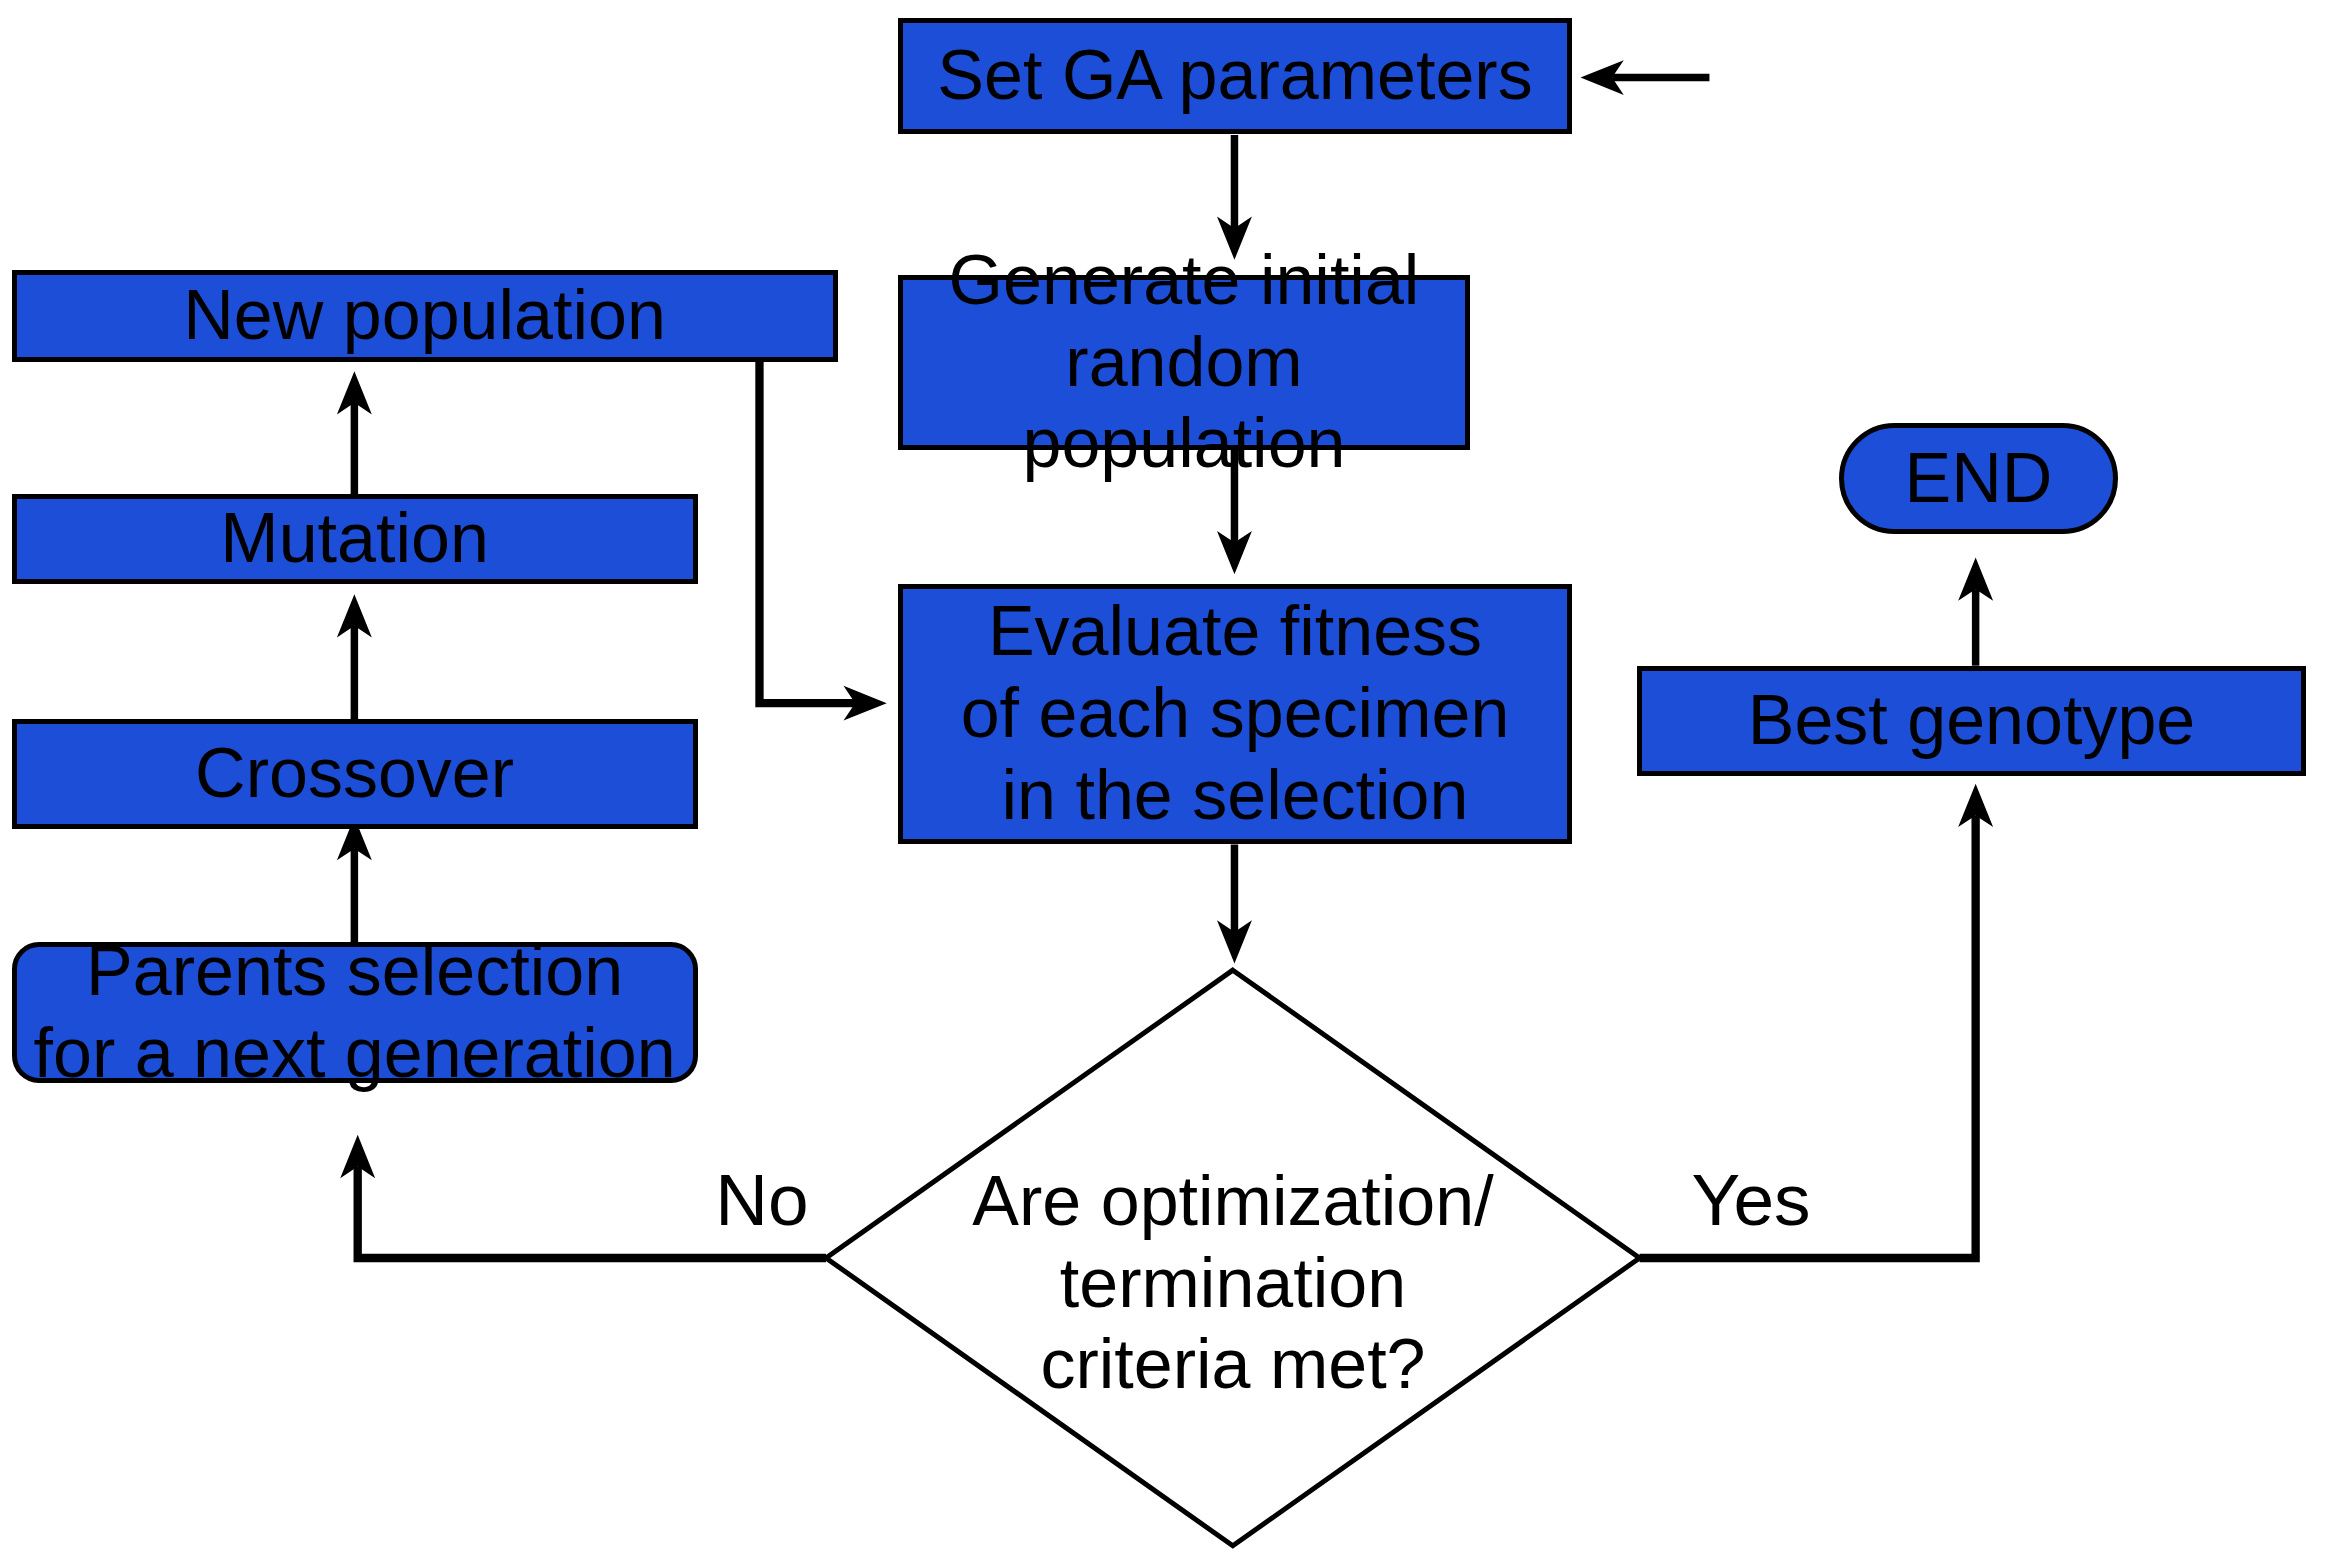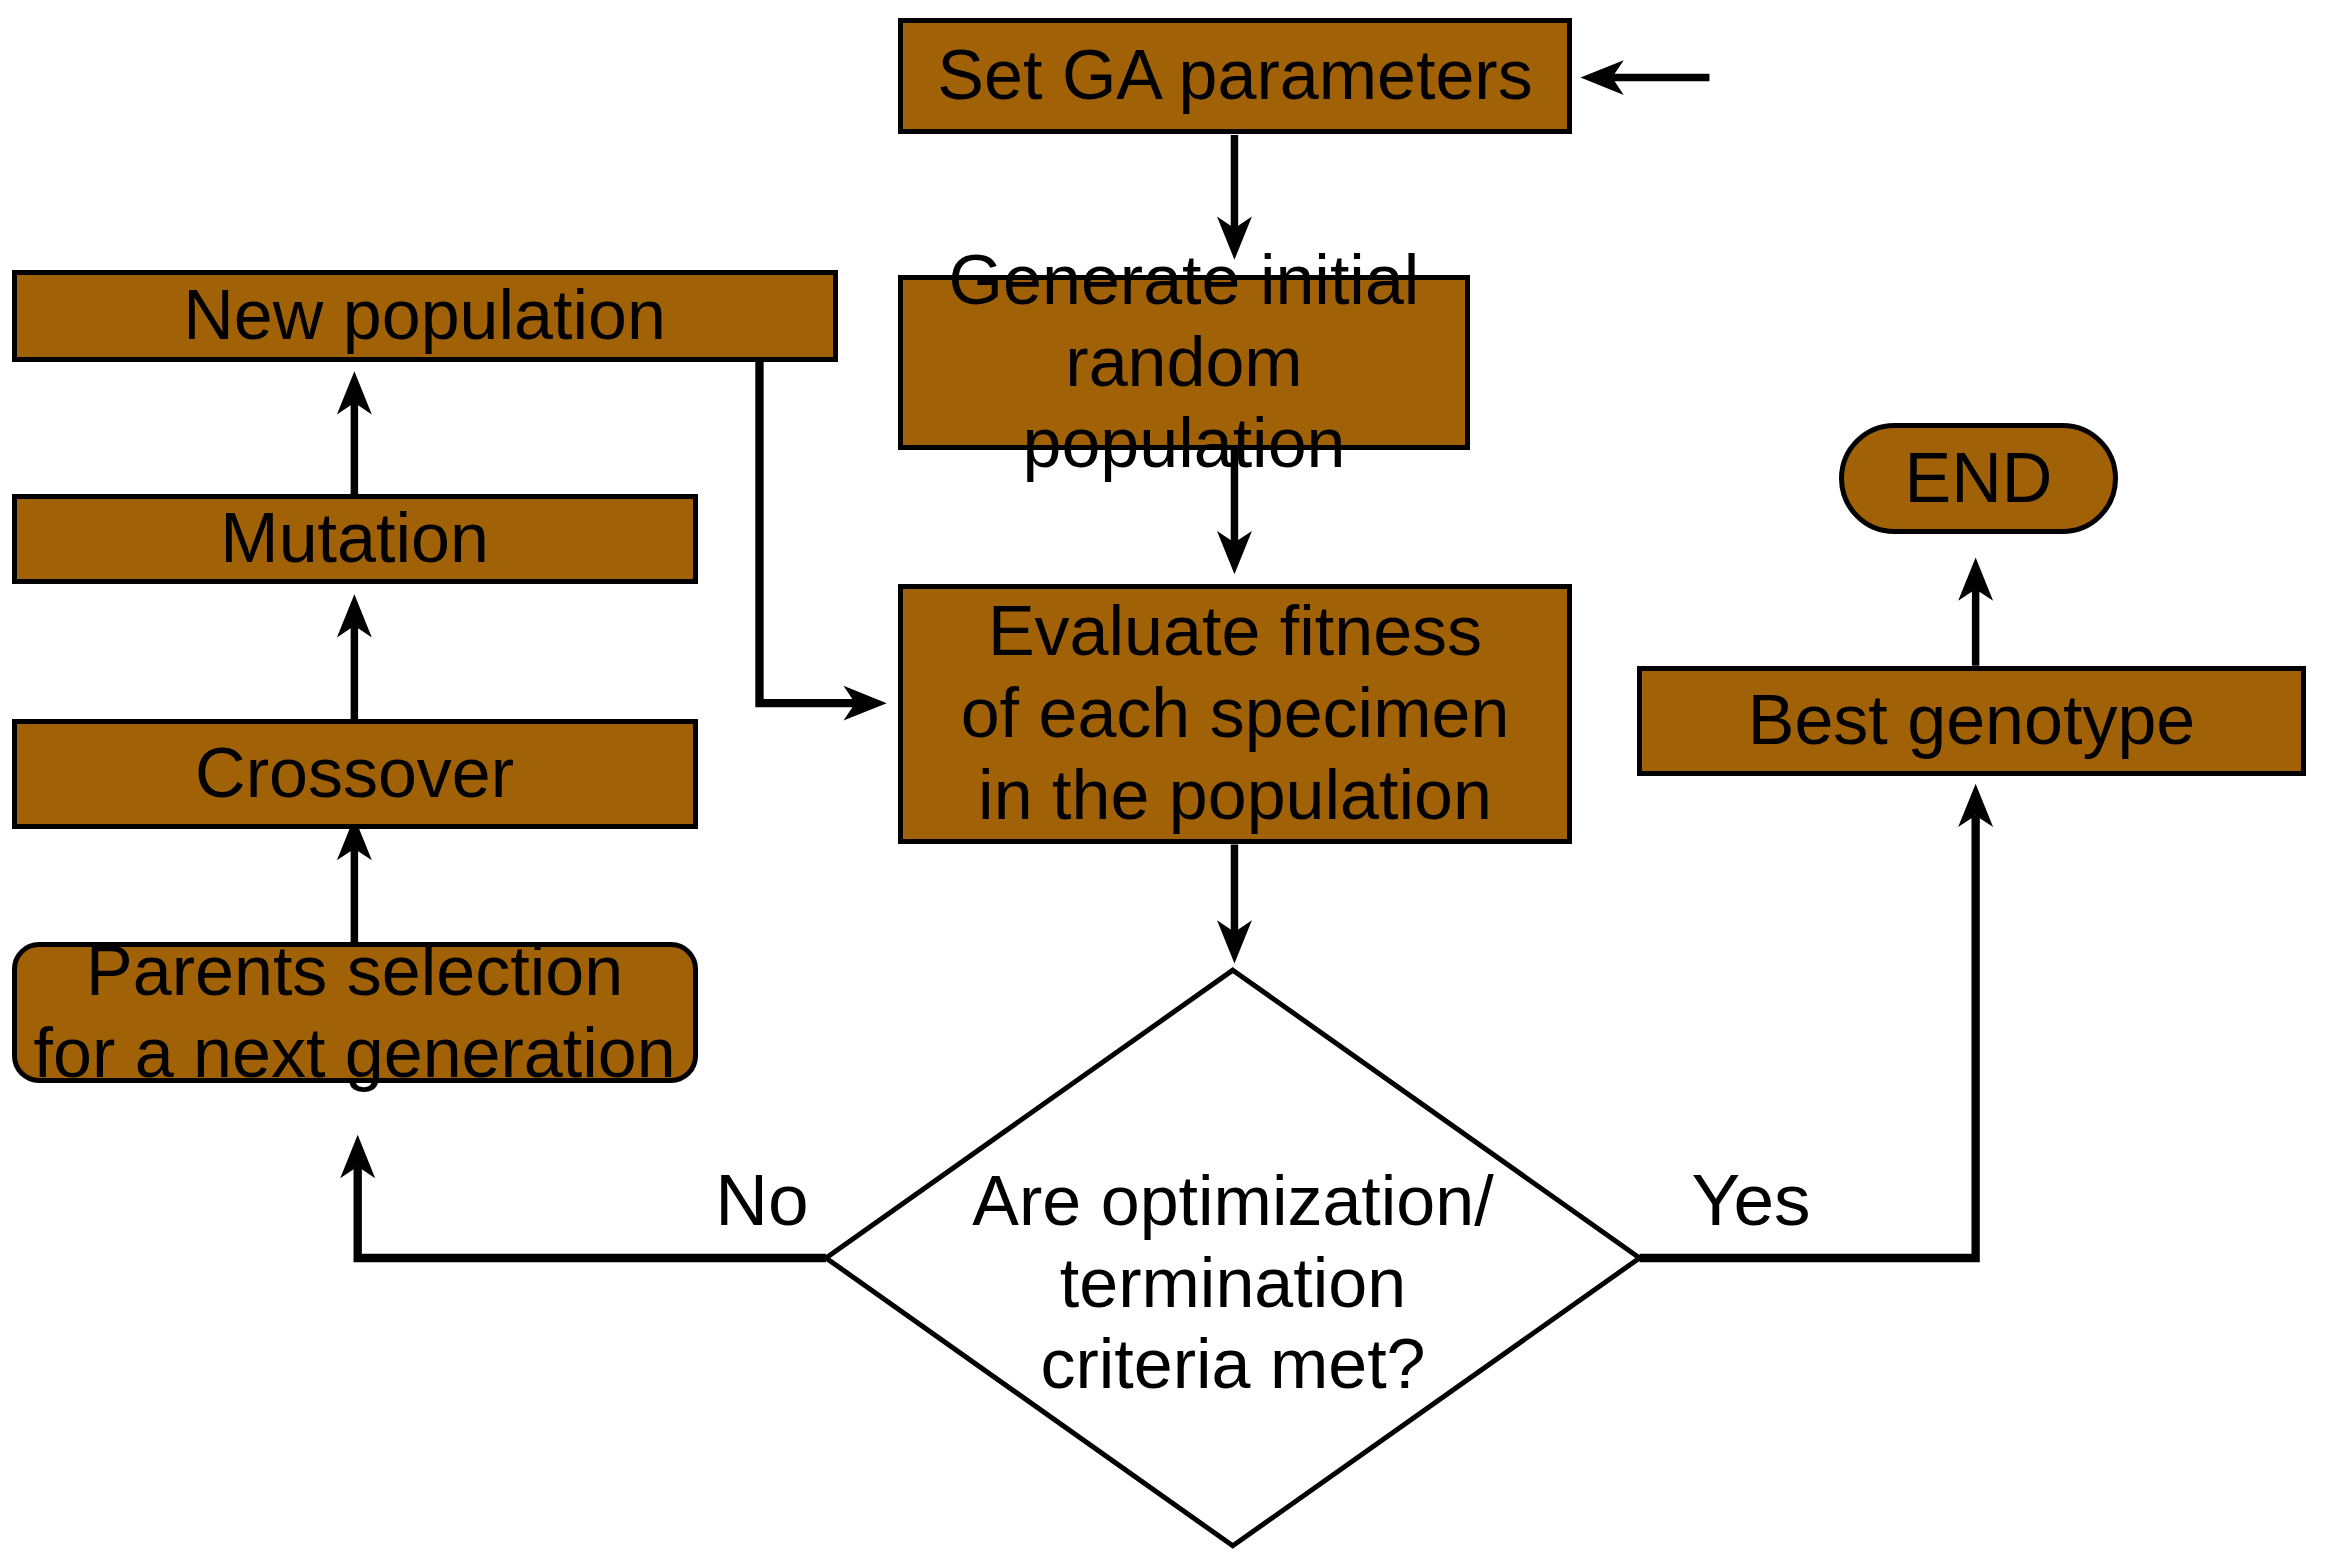--- a/index.html
+++ b/index.html
@@ -13,21 +13,21 @@
     overflow: hidden;
   }
   .wires {
     position: absolute;
     left: 0; top: 0;
     width: 2330px; height: 1566px;
   }
   .node {
     position: absolute;
     box-sizing: border-box;
-    background: #a16207;
+    background: #1d4ed8;
     border: 5px solid #000000;
     display: flex;
     align-items: center;
     justify-content: center;
     text-align: center;
     white-space: pre-line;
     font-size: 70px;
     line-height: 1.17;
   }
   .terminator {
@@ -119,21 +119,21 @@
   </svg>
 
 
   <div class="node" style="left:898px; top:18.3px; width:674px; height:116px;">Set GA parameters</div>
 
   <div class="node" style="left:898px; top:275px; width:572px; height:175px;">Generate initial
 random population</div>
 
   <div class="node" style="left:898px; top:584px; width:674px; height:260px;">Evaluate fitness
 of each specimen
-in the population</div>
+in the selection</div>
 
   <div class="node" style="left:11.6px; top:270px; width:826px; height:92px;">New population</div>
 
   <div class="node" style="left:11.6px; top:494px; width:686px; height:90px;">Mutation</div>
 
   <div class="node" style="left:11.6px; top:719px; width:686px; height:110px;">Crossover</div>
 
   <div class="node" style="left:11.6px; top:942px; width:686px; height:141px;border-radius:27px;">Parents selection
 for a next generation</div>
 

